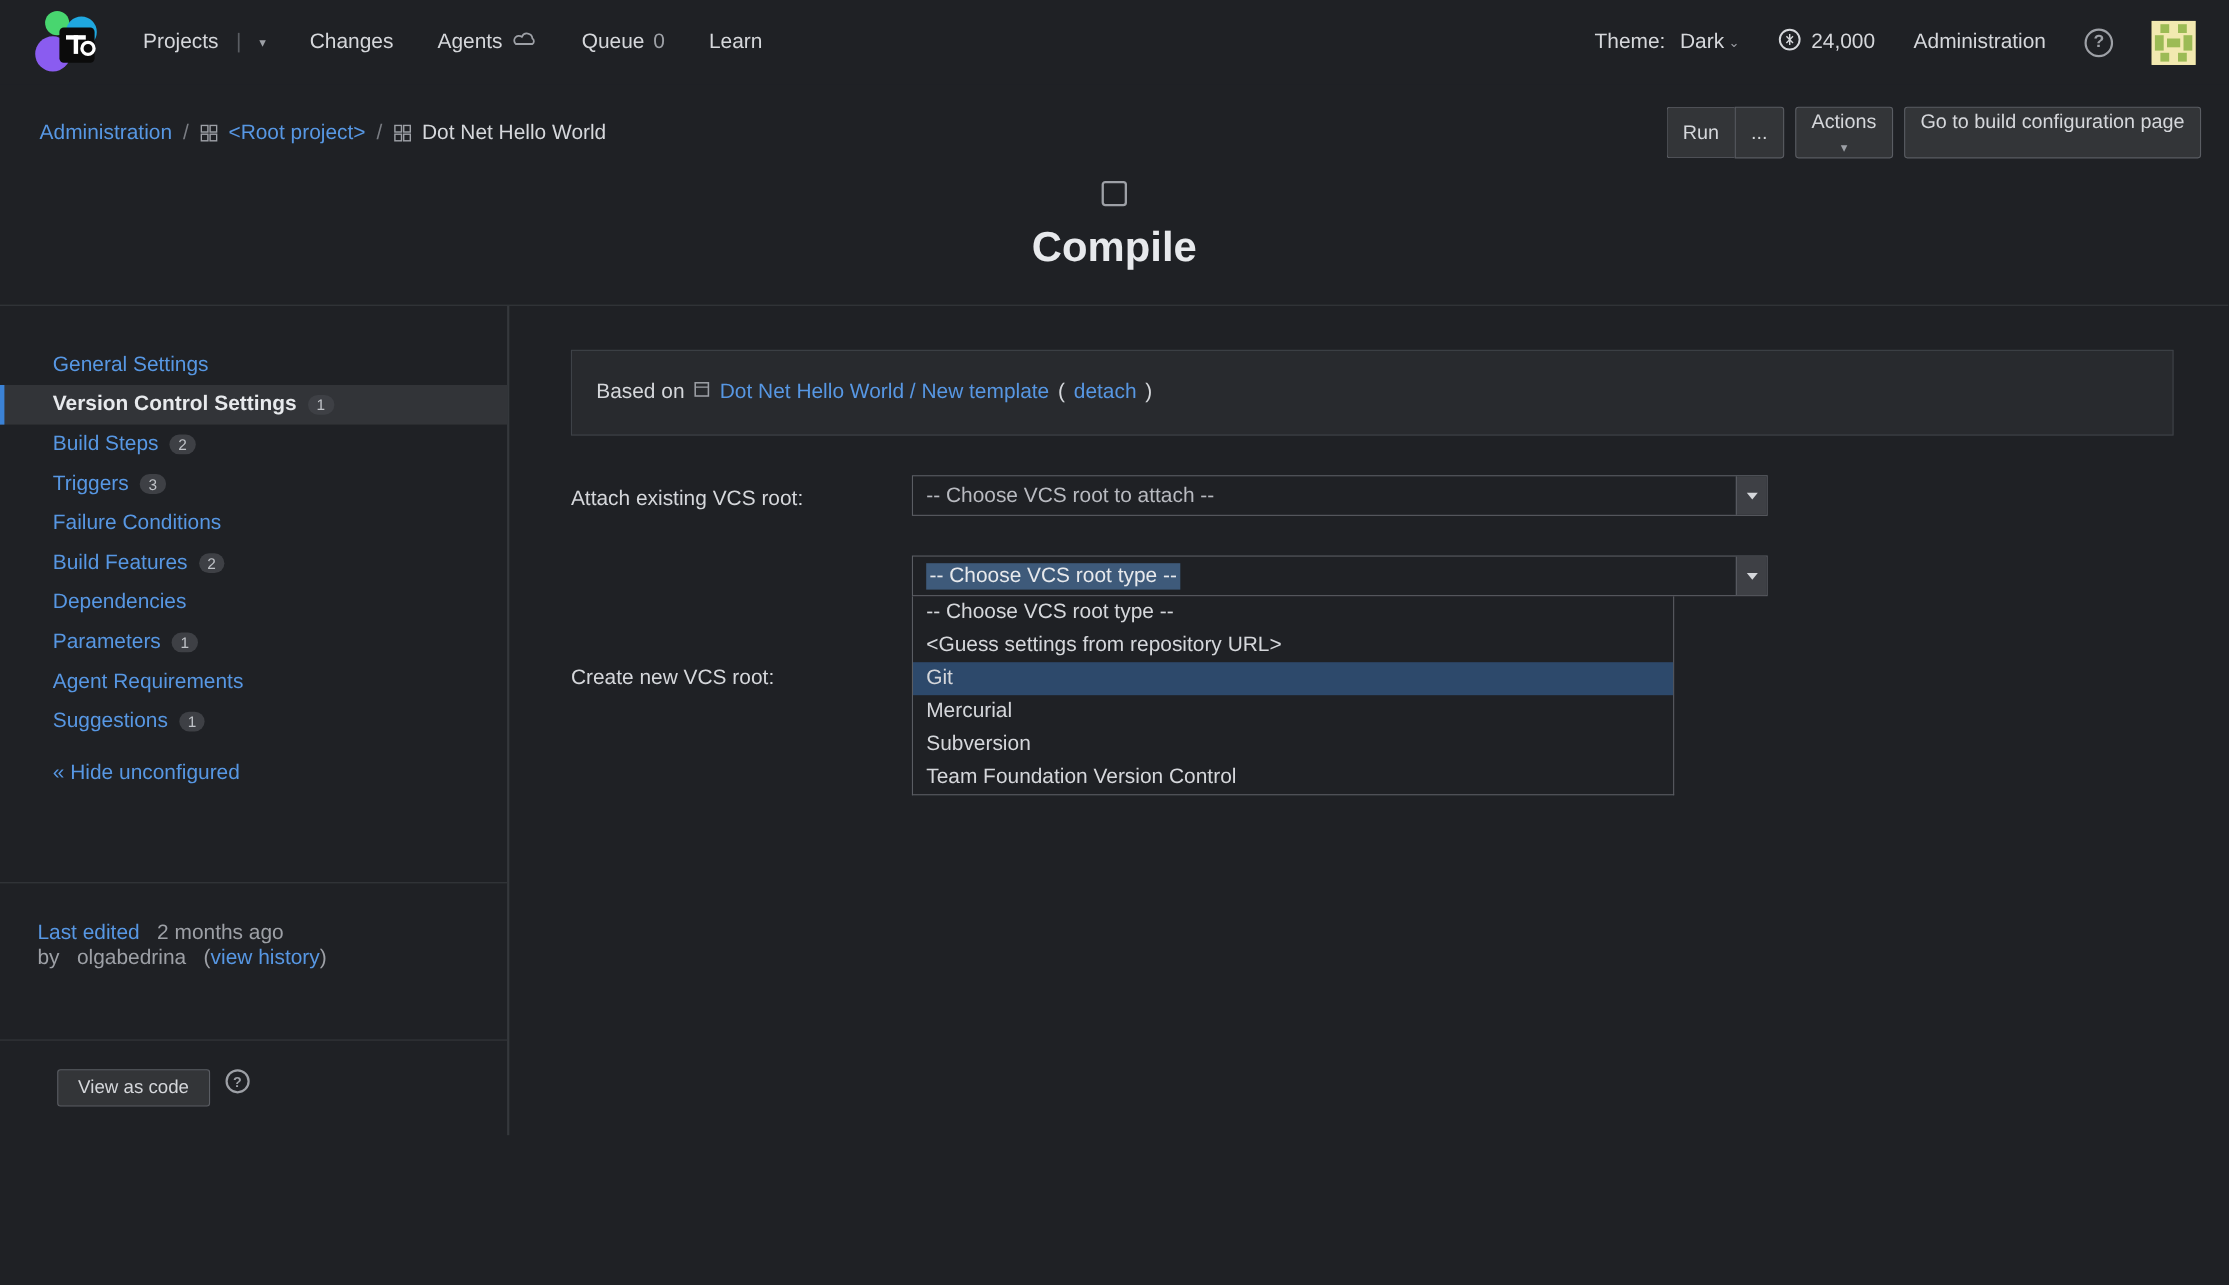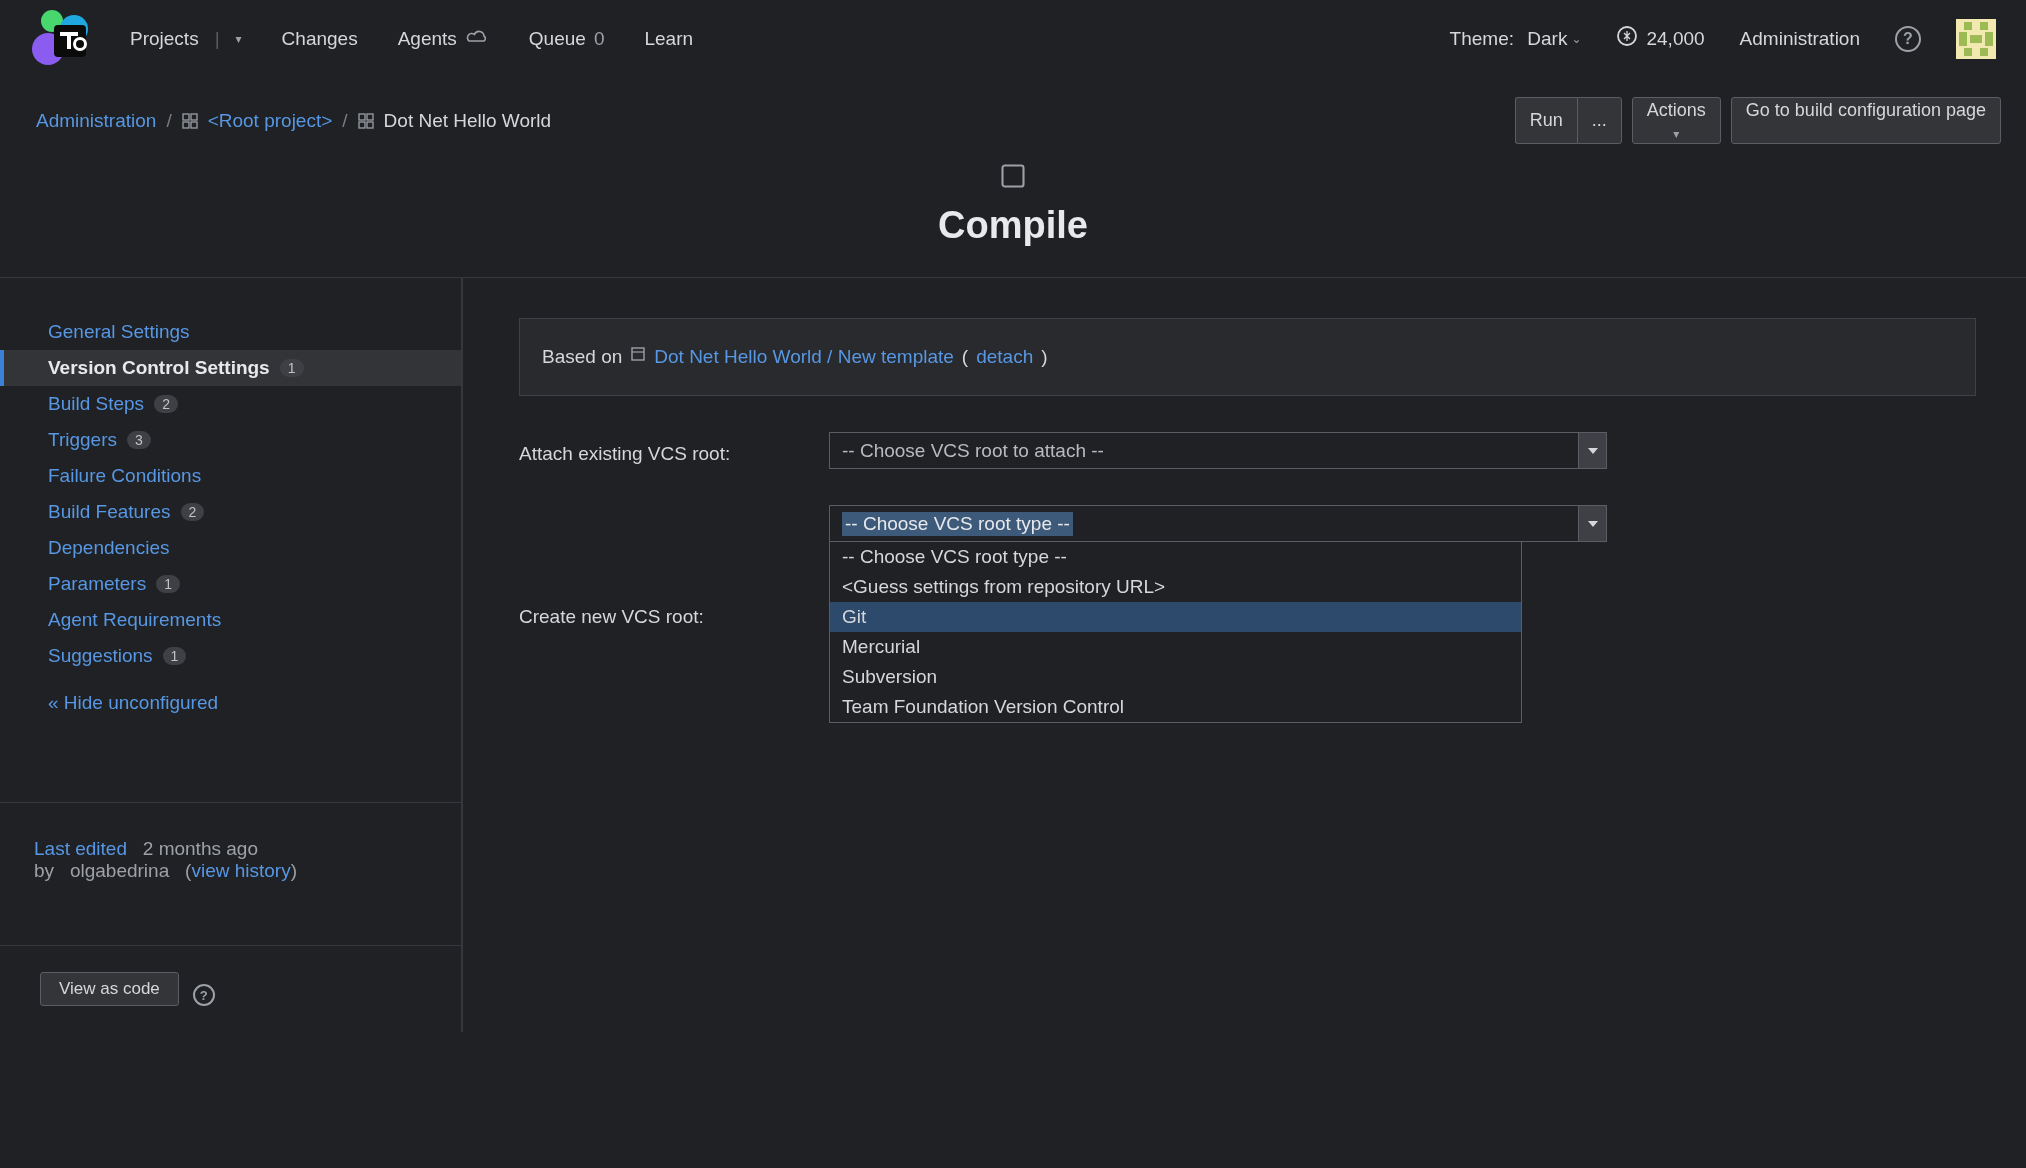--- a/index.html
+++ b/index.html
@@ -153,23 +153,23 @@
   margin-top: 70px;
   border-top: 1px solid #35383c;
   padding: 35px 34px;
   font-size: 19px;
   color: #9da0a6;
 }
 .sidebar-footer a { color: #5797e3; cursor: pointer; }
 .view-code-row {
   margin-top: 28px;
   border-top: 1px solid #35383c;
-  padding: 26px 40px;
-  display: flex;
-  align-items: flex-end;
+  padding: 26px 52px;
+  display: flex;
+  align-items: flex-start;
   gap: 14px;
 }
 .btn-small {
   background: #333538;
   border: 1px solid #5a5d63;
   color: #d5d7db;
   font-size: 17px;
   padding: 6px 18px;
   border-radius: 3px;
   cursor: pointer;

